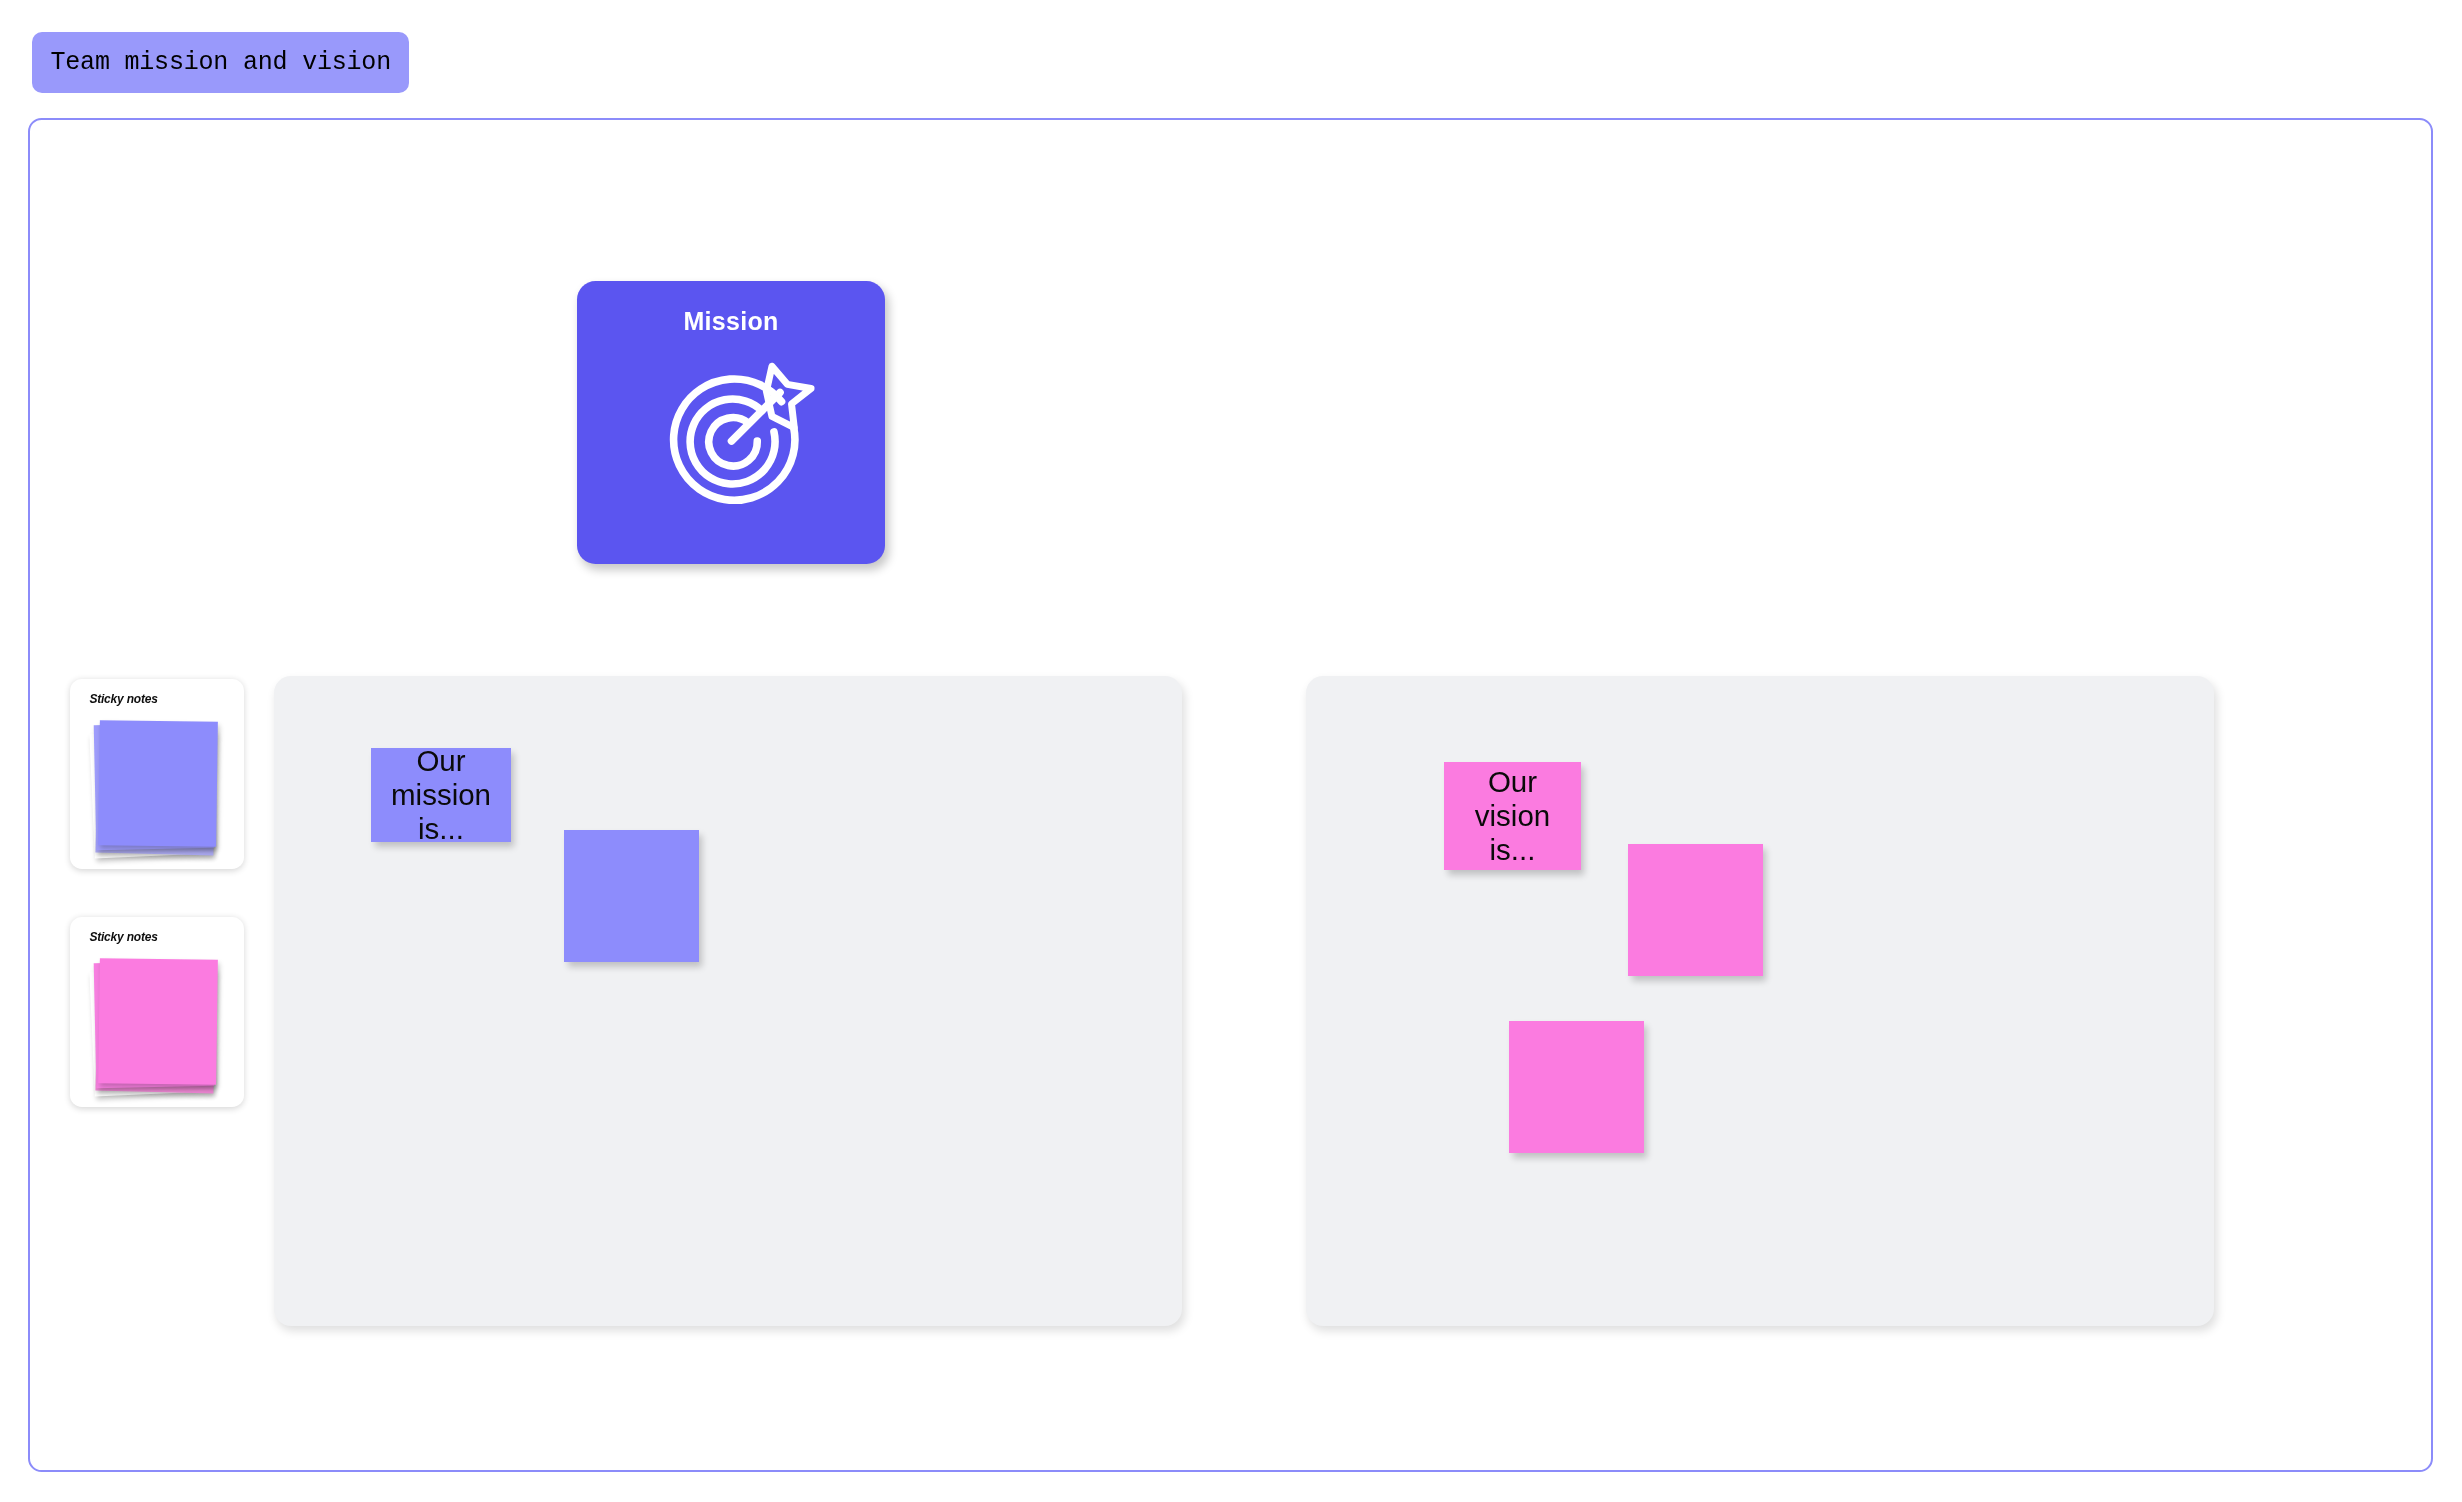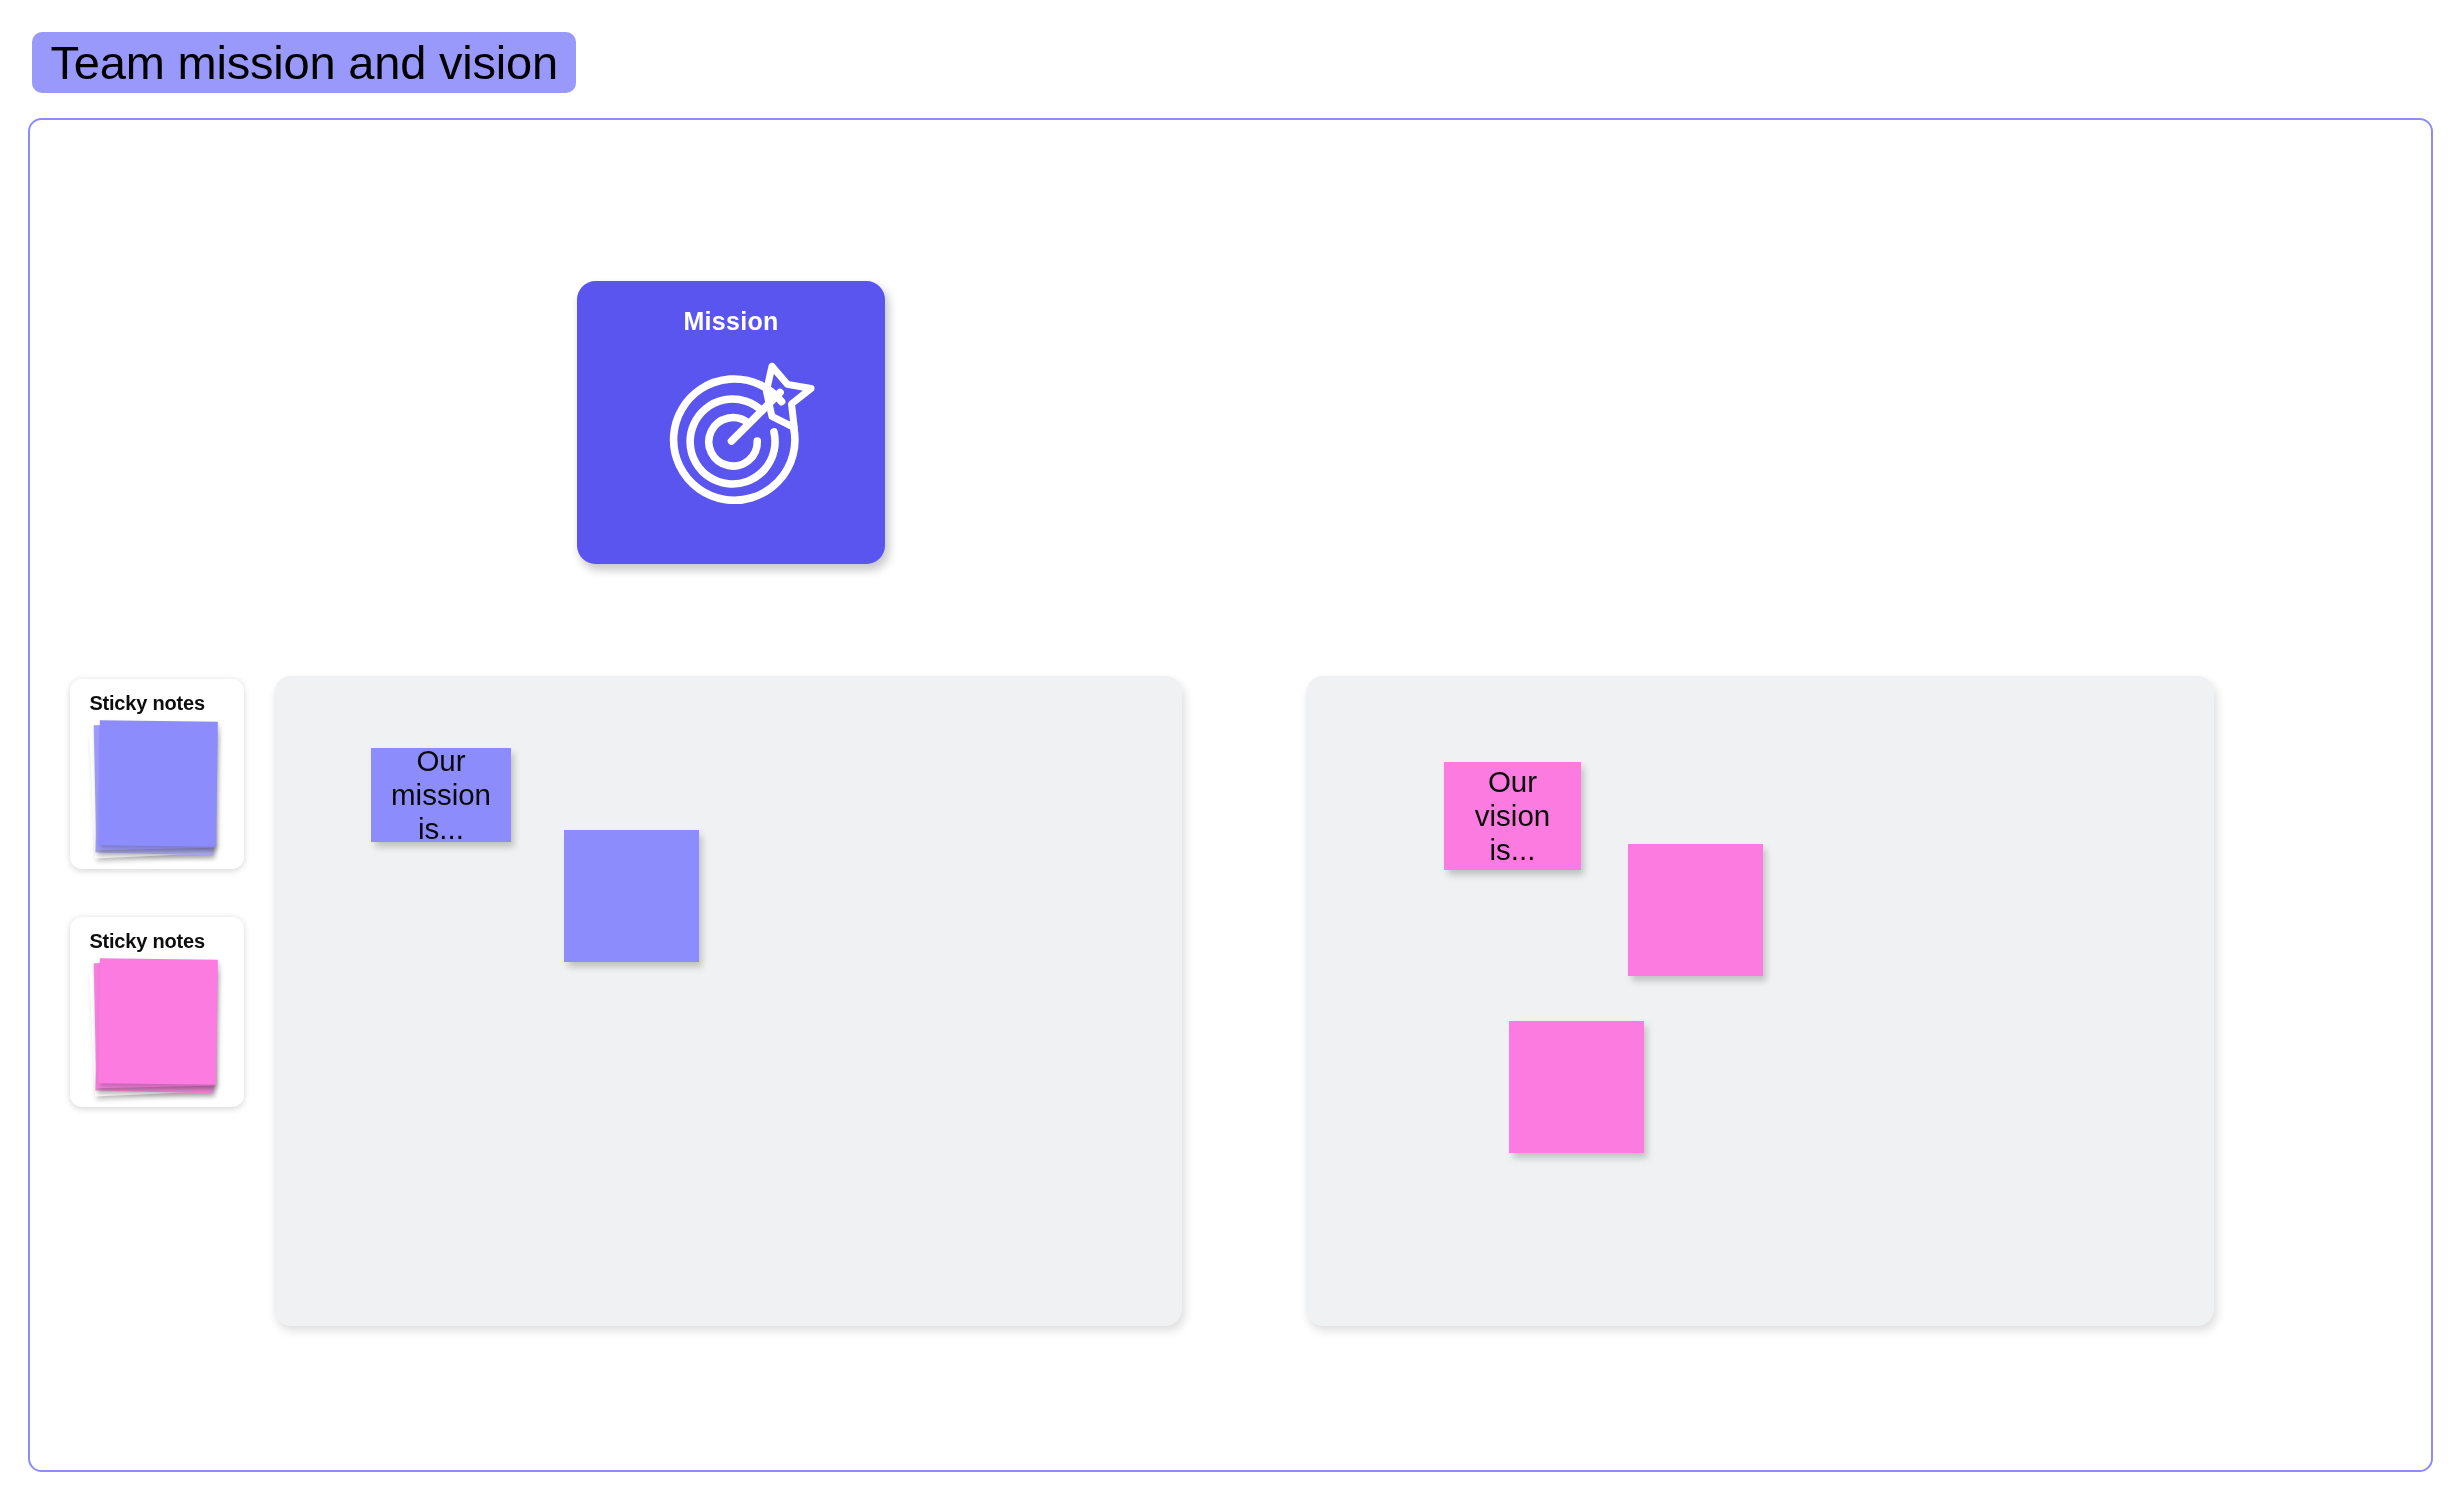--- a/index.html
+++ b/index.html
@@ -26,25 +26,26 @@
     top: 32px;
     height: 61px;
     padding: 0 18.5px;
     display: flex;
     align-items: center;
     background: #9999fb;
     border-radius: 10px;
     z-index: 5;
   }
   .title-chip-text {
-    font-size: 47px;
+    font-size: 25px;
     line-height: 1;
     color: #000000;
     white-space: nowrap;
     letter-spacing: -0.2px;
+    font-family: Liberation Mono, monospace;
   }
 
   
   .frame {
     position: absolute;
     left: 28px;
     top: 118px;
     width: 2405px;
     height: 1354px;
     border: 2.5px solid #8c8cfa;
@@ -98,25 +99,26 @@
     box-shadow: 0 1.7px 6.7px rgba(0,0,0,0.16);
     overflow: hidden;
   }
   .palette.purple { left: 70px; top: 679px; }
   .palette.pink   { left: 70px; top: 917px; }
 
   .palette-label {
     position: absolute;
     left: 19.4px;
     top: 13.5px;
-    font-size: 20px;
+    font-size: 12px;
     font-weight: bold;
     color: #0d0d0d;
     line-height: 1;
     letter-spacing: -0.2px;
+    font-style: italic;
   }
 
   .stack { position: absolute; left: 22px; top: 40px; width: 126px; height: 136px; }
   .stack .sheet {
     position: absolute;
     width: 118px;
     height: 125px;
     box-shadow: 1.7px 3.4px 5px rgba(0,0,0,0.22);
   }
   .stack .sheet.s1 { left: 0px;  top: 11.8px; background: #ffffff;  transform: rotate(-2.5deg); }

